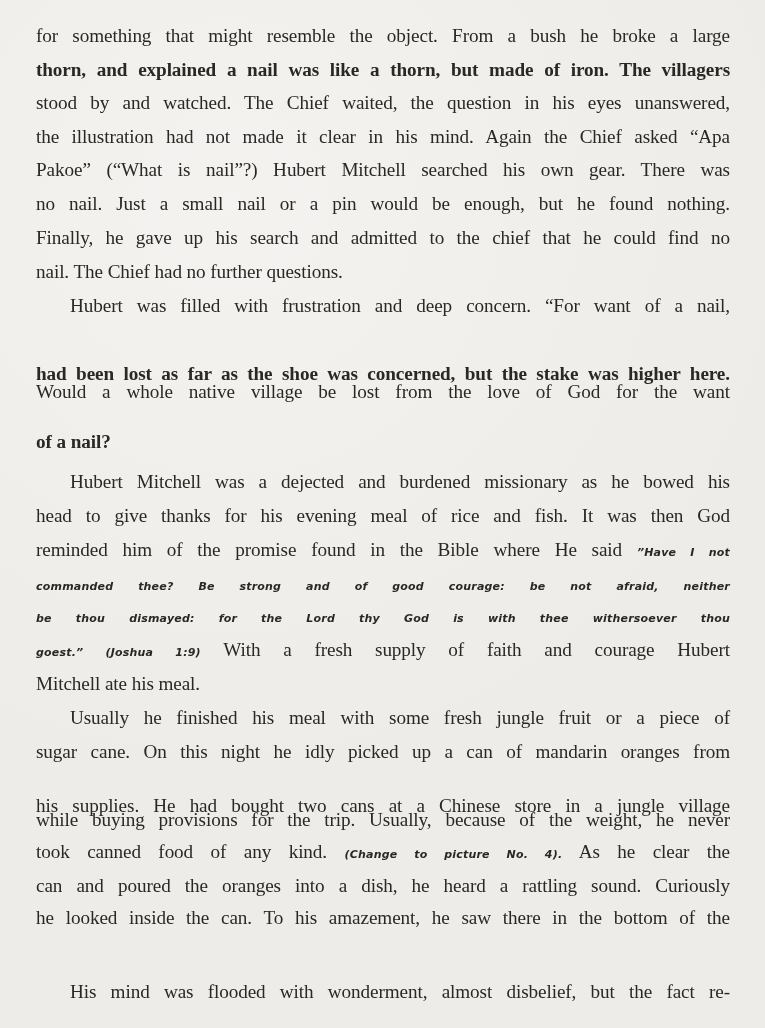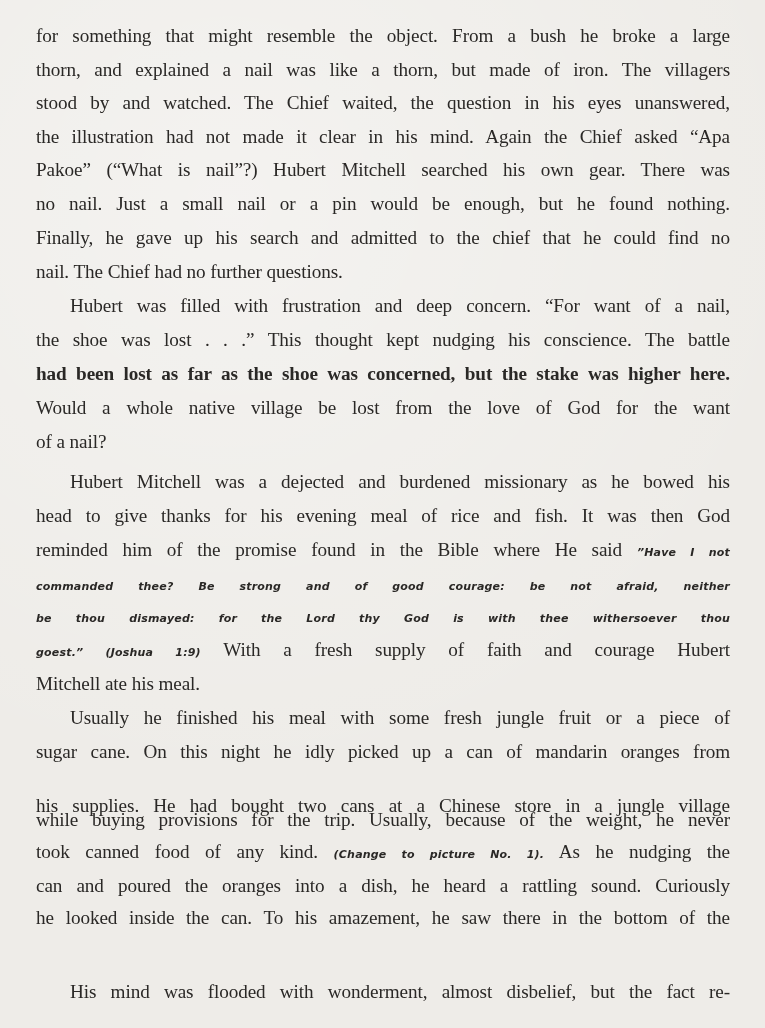--- a/index.html
+++ b/index.html
@@ -21,41 +21,40 @@
   .line.indent { left:70px; width:660px; }
   .line.last { text-align-last:left; }
   .b { font-family:"DejaVu Sans","Liberation Sans",sans-serif; font-weight:bold; font-style:italic; font-size:11px; letter-spacing:0.2px; }
   .line span { white-space:pre; }
 </style>
 </head>
 <body>
 
 <div class="page" id="page">
     <div class="line" style="top: 24px; white-space: normal;"><span style="white-space: normal;">for something that might resemble the object. From a bush he broke a large</span></div>
-    <div class="line" style="top: 58px; white-space: normal;"><span style="white-space: normal;">thorn, and explained a nail was like a thorn, but made of iron. The villagers</span></div>
+    <div class="line" style="top: 58px; white-space: normal; font-weight: bold;"><span style="white-space: normal;">thorn, and explained a nail was like a thorn, but made of iron. The villagers</span></div>
     <div class="line" style="top: 91px; white-space: normal;"><span style="white-space: normal;">stood by and watched. The Chief waited, the question in his eyes unanswered,</span></div>
     <div class="line" style="top: 125px; white-space: normal;"><span style="white-space: normal;">the illustration had not made it clear in his mind. Again the Chief asked “Apa</span></div>
     <div class="line" style="top: 158px; white-space: normal;"><span style="white-space: normal;">Pakoe” (“What is nail”?) Hubert Mitchell searched his own gear. There was</span></div>
     <div class="line" style="top: 192px; white-space: normal;"><span style="white-space: normal;">no nail. Just a small nail or a pin would be enough, but he found nothing.</span></div>
     <div class="line" style="top: 226px; white-space: normal;"><span style="white-space: normal;">Finally, he gave up his search and admitted to the chief that he could find no</span></div>
     <div class="line last" style="top: 260px; white-space: normal;"><span style="white-space: normal;">nail. The Chief had no further questions.</span></div>
     <div class="line indent" style="top: 294px; white-space: normal;"><span style="white-space: normal;">Hubert was filled with frustration and deep concern. “For want of a nail,</span></div>
-    <div class="line" style="top: 328px; white-space: normal;"><span style="white-space: normal;">the shoe was lost . . .” This thought kept nudging his conscience. The battle</span></div>
     <div class="line" style="top: 362px; white-space: normal;"><span style="white-space: normal; font-weight: bold;">had been lost as far as the shoe was concerned, but the stake was higher here.</span></div>
-    <div class="line" style="top: 396px; white-space: normal;"><span style="white-space: normal;">Would a whole native village be lost from the love of God for the want</span></div>
-    <div class="line last" style="top: 430px; white-space: normal;"><span style="white-space: normal;">of a nail?</span></div>
+    <div class="line" style="top: 380px; white-space: normal;"><span style="white-space: normal;">Would a whole native village be lost from the love of God for the want</span></div>
+    <div class="line last" style="top: 430px; white-space: normal; font-weight: bold;"><span style="white-space: normal;">of a nail?</span></div>
     <div class="line indent" style="top: 470px; white-space: normal;"><span style="white-space: normal;">Hubert Mitchell was a dejected and burdened missionary as he bowed his</span></div>
     <div class="line" style="top: 504px; white-space: normal;"><span style="white-space: normal;">head to give thanks for his evening meal of rice and fish. It was then God</span></div>
     <div class="line" style="top: 538px; white-space: normal;"><span style="white-space: normal;">reminded him of the promise found in the Bible where He said </span><span class="b" style="white-space: normal;">”Have I not</span></div>
     <div class="line" style="top: 572px; white-space: normal;"><span class="b" style="white-space: normal;">commanded thee? Be strong and of good courage: be not afraid, neither</span></div>
     <div class="line" style="top: 604px; white-space: normal;"><span class="b" style="white-space: normal; margin-top: 12px;">be thou dismayed: for the Lord thy God is with thee withersoever thou</span></div>
     <div class="line" style="top: 638px; white-space: normal;"><span class="b" style="white-space: normal;">goest.” (Joshua 1:9)</span><span style="white-space: normal; font-family: Liberation Serif, serif;"> With a fresh supply of faith and courage Hubert</span></div>
     <div class="line last" style="top: 672px; white-space: normal;"><span style="white-space: normal; font-family: Liberation Serif, serif;">Mitchell ate his meal.</span></div>
     <div class="line indent" style="top: 706px; white-space: normal;"><span style="white-space: normal;">Usually he finished his meal with some fresh jungle fruit or a piece of</span></div>
     <div class="line" style="top: 740px; white-space: normal;"><span style="white-space: normal; margin-top: 12px;">sugar cane. On this night he idly picked up a can of mandarin oranges from</span></div>
     <div class="line" style="top: 794px; white-space: normal;"><span style="white-space: normal;">his supplies. He had bought two cans at a Chinese store in a jungle village</span></div>
     <div class="line" style="top: 808px; white-space: normal;"><span style="white-space: normal;">while buying provisions for the trip. Usually, because of the weight, he never</span></div>
-    <div class="line" style="top: 840px; white-space: normal;"><span style="white-space: normal;">took canned food of any kind. </span><span class="b" style="white-space: normal;">(Change to picture No. 1).</span><span style="white-space: normal;"> As he nudging the</span></div>
+    <div class="line" style="top: 840px; white-space: normal;"><span style="white-space: normal;">took canned food of any kind. </span><span class="b" style="white-space: normal;">(Change to picture No. 4).</span><span style="white-space: normal;"> As he clear the</span></div>
     <div class="line" style="top: 874px; white-space: normal;"><span style="white-space: normal;">can and poured the oranges into a dish, he heard a rattling sound. Curiously</span></div>
     <div class="line" style="top: 906px; white-space: normal;"><span style="white-space: normal;">he looked inside the can. To his amazement, he saw there in the bottom of the</span></div>
     <div class="line last" style="top: 988px; white-space: normal; margin-top: 35px;"><span style="white-space: normal;">can a nail!</span></div>
     <div class="line indent" style="top: 980px; white-space: normal;"><span style="white-space: normal;">His mind was flooded with wonderment, almost disbelief, but the fact re-</span></div>
   </div>
 
 </body></html>

